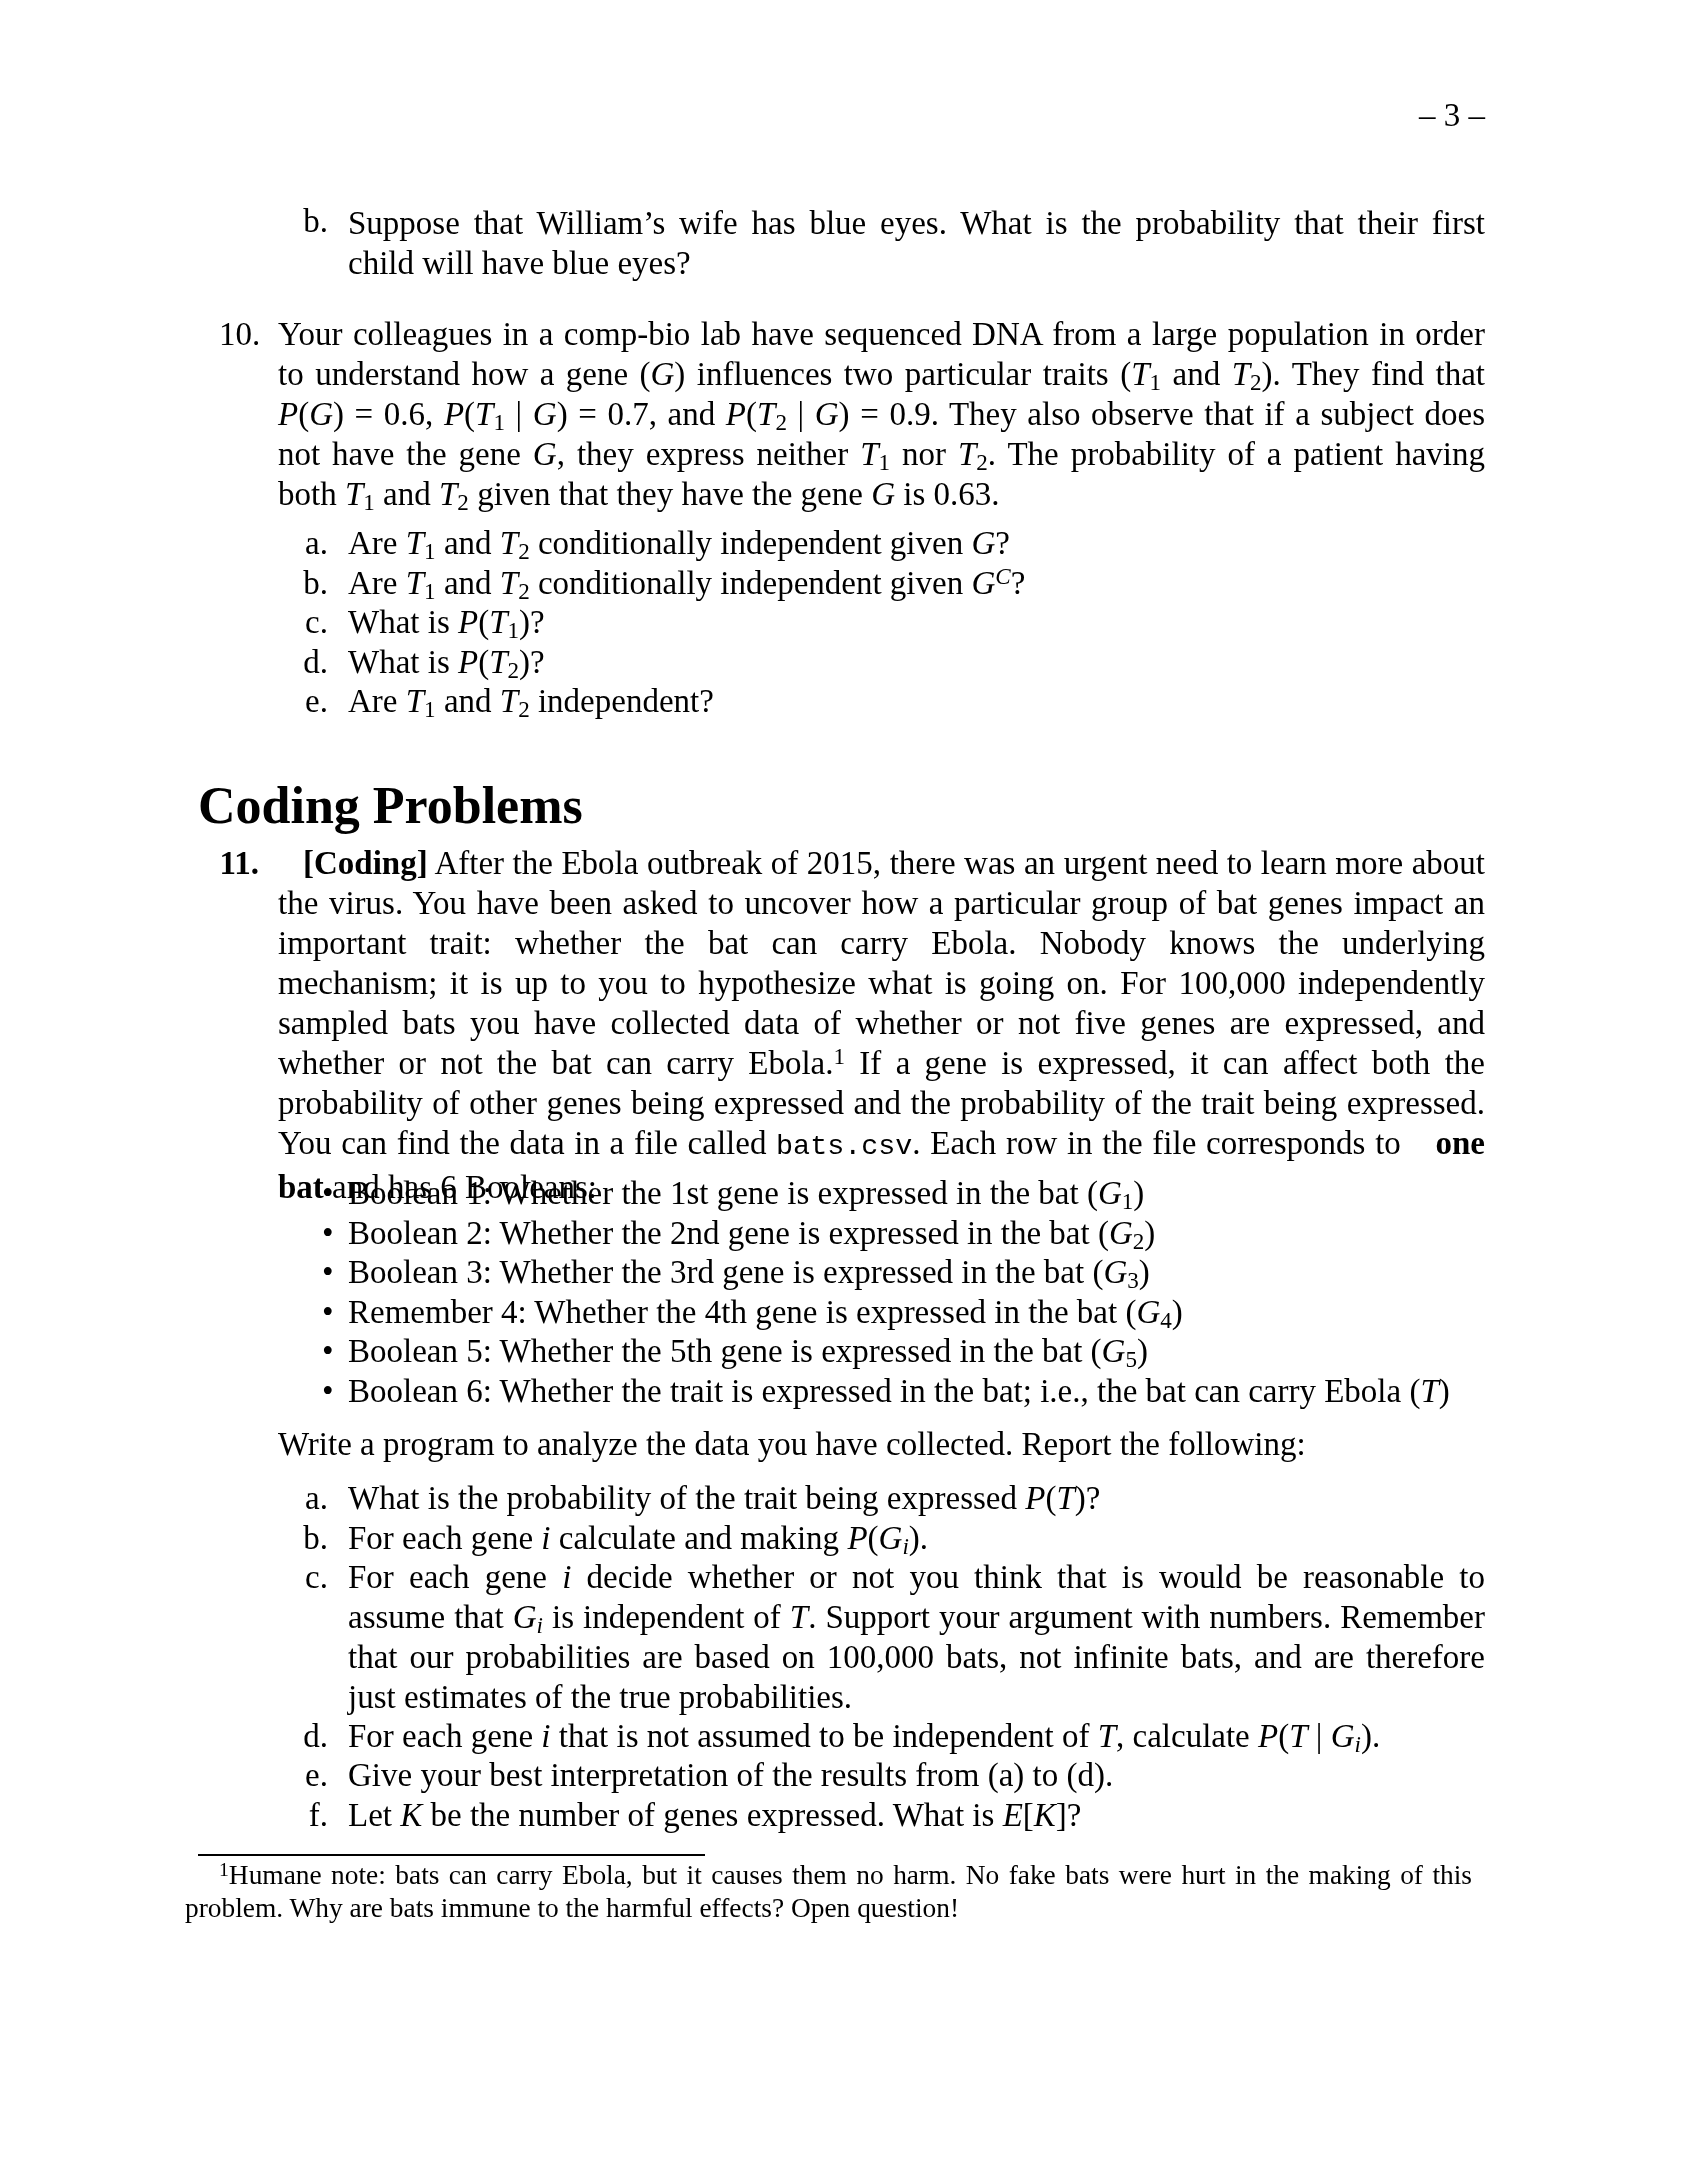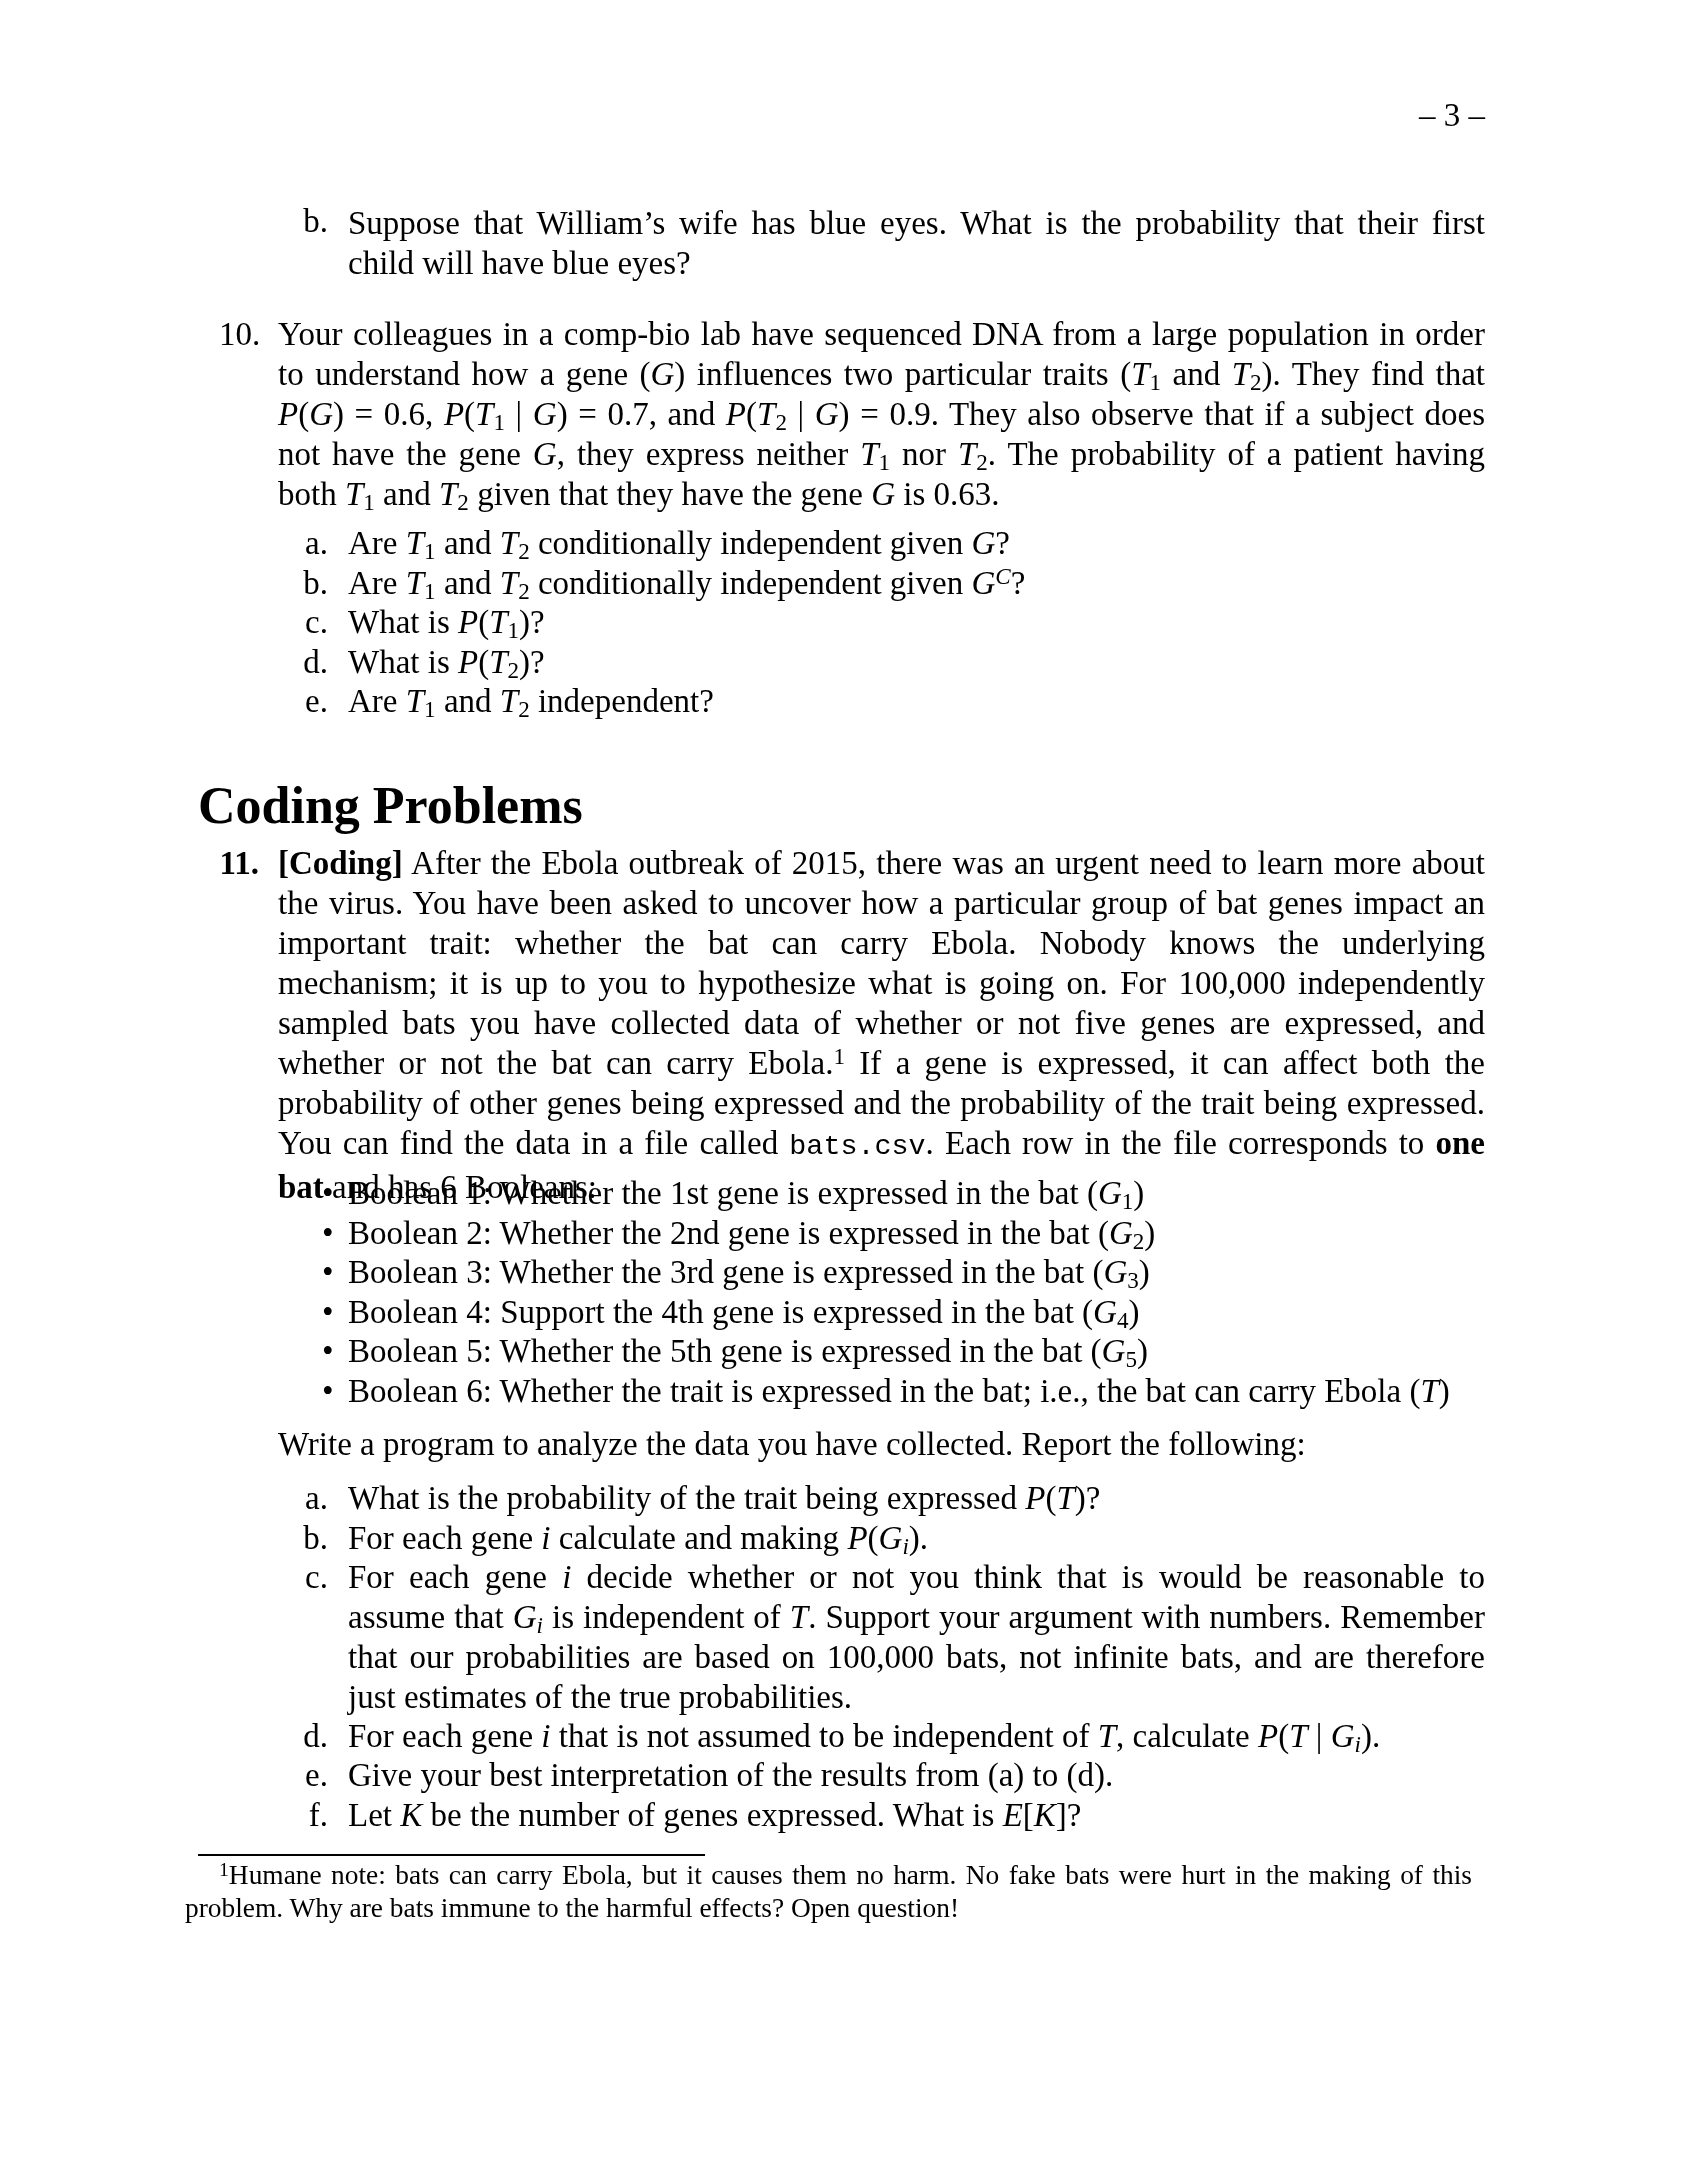--- a/index.html
+++ b/index.html
@@ -5,21 +5,21 @@
   html, body { margin:0; padding:0; background:#ffffff; }
   body { width:1683px; height:2178px; position:relative; overflow:hidden;
          font-family:"Liberation Serif", serif; color:#000; font-size:33px; }
   .abs { position:absolute; }
   .page-num { left:1386px; top:95px; width:99px; text-align:right; line-height:40px; }
   .para { text-align:justify; line-height:40px; }
   .para::after { content:""; }
   .item { position:absolute; line-height:40px; }
   .label { position:absolute; text-align:right; }
   .i { font-style:italic; }
-  .b { font-weight:bold; }
+  .b { font-weight:bold;margin-left:25px; }
   sub { font-size:0.7em; vertical-align:-0.22em; line-height:0; font-style:normal; }
   sup { font-size:0.7em; vertical-align:0.45em; line-height:0; }
   .mono { font-family:Liberation Mono, monospace; font-size:0.86em; }
   .heading { left:198px; top:782px; font-weight:bold; font-size:52px; line-height:48px;text-align:right; }
   .bullet { position:absolute; left:-26px; }
   .rule { position:absolute; left:198px; top:1854px; width:507px; height:2px; background:#000; }
   .foot { position:absolute; left:185px; top:1859px; width:1287px; font-size:27.4px; line-height:33px; text-align:justify; text-indent:34px; }
   .foot sup { font-size:0.72em; vertical-align:0.4em; }
 </style>
 </head>
@@ -64,21 +64,21 @@
 
 <div class="abs" style="left:278px; top:843px; width:1207px;">
   <span class="label" style="left:-59px; width:40px; line-height:40px;font-weight:bold;">11.</span>
   <div class="para"><span class="b">[Coding]</span><span> After the Ebola outbreak of 2015, there was an urgent need to learn more about the virus. You have been asked to uncover how a particular group of bat genes impact an important trait: whether the bat can carry Ebola. Nobody knows the underlying mechanism; it is up to you to hypothesize what is going on. For 100,000 independently sampled bats you have collected data of whether or not five genes are expressed, and whether or not the bat can carry Ebola.</span><sup>1</sup><span> If a gene is expressed, it can affect both the probability of other genes being expressed and the probability of the trait being expressed. You can find the data in a file called </span><span class="mono">bats.csv</span><span>. Each row in the file corresponds to </span><span class="b">one bat</span><span> and has 6 Booleans:</span></div>
 </div>
 
 <div class="abs" style="left:348px; top:1173px; width:1137px;">
   <div class="item" style="top:0px;"><span class="bullet">•</span><span>Boolean 1: Whether the 1st gene is expressed in the bat (</span><span class="i">G</span><sub>1</sub><span>)</span></div>
   <div class="item" style="top:40px;"><span class="bullet">•</span><span>Boolean 2: Whether the 2nd gene is expressed in the bat (</span><span class="i">G</span><sub>2</sub><span>)</span></div>
   <div class="item" style="top:79px;"><span class="bullet">•</span><span>Boolean 3: Whether the 3rd gene is expressed in the bat (</span><span class="i">G</span><sub>3</sub><span>)</span></div>
-  <div class="item" style="top:119px;"><span class="bullet">•</span><span>Boolean 4: Support the 4th gene is expressed in the bat (</span><span class="i">G</span><sub>4</sub><span>)</span></div>
+  <div class="item" style="top:119px;"><span class="bullet">•</span><span>Remember 4: Whether the 4th gene is expressed in the bat (</span><span class="i">G</span><sub>4</sub><span>)</span></div>
   <div class="item" style="top:158px;"><span class="bullet">•</span><span>Boolean 5: Whether the 5th gene is expressed in the bat (</span><span class="i">G</span><sub>5</sub><span>)</span></div>
   <div class="item" style="top:198px;"><span class="bullet">•</span><span>Boolean 6: Whether the trait is expressed in the bat; i.e., the bat can carry Ebola (</span><span class="i">T</span><sub></sub><span>)</span></div>
 </div>
 
 <div class="abs" style="left:278px; top:1424px; line-height:40px;">Write a program to analyze the data you have collected. Report the following:</div>
 
 <div class="abs" style="left:348px; top:1478px; width:1137px;">
   <div class="item" style="top:0px; width:1137px;">
     <span class="label" style="left:-50px; width:30px;">a.</span>
     <span>What is the probability of the trait being expressed </span><span class="i">P</span><span>(</span><span class="i">T</span><span>)?</span>

